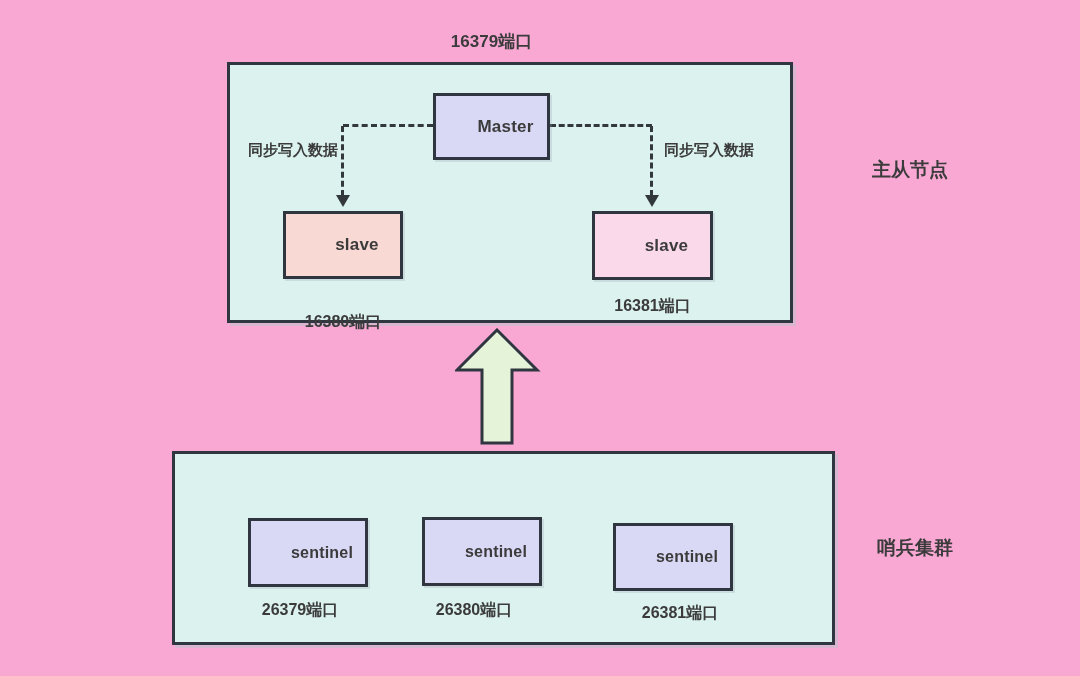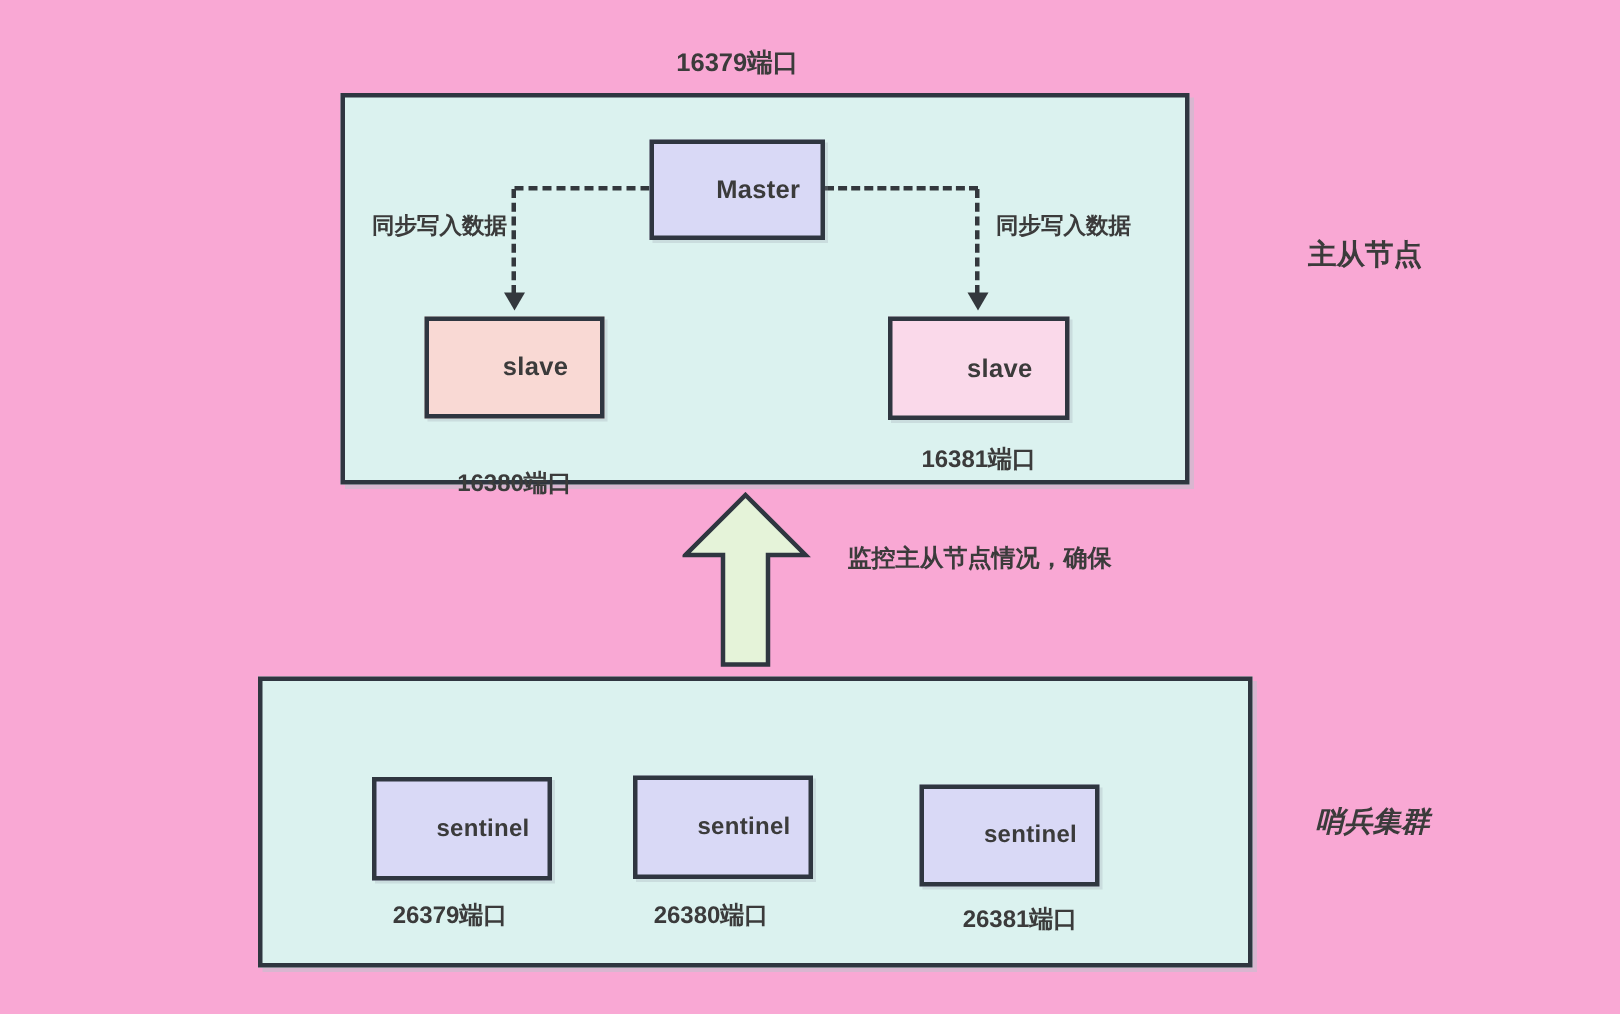--- a/index.html
+++ b/index.html
@@ -71,33 +71,33 @@
 
   <div class="lbl port-lbl" style="left:283px;top:296px;width:120px;margin-top:16px;">16380端口</div>
   <div class="lbl port-lbl" style="left:592px;top:296px;width:121px;">16381端口</div>
 
   <div class="lbl side-lbl" style="left:872px;top:157px;">主从节点</div>
 
   <svg class="big-arrow" style="left:455px;top:328px;" width="86" height="118" viewBox="0 0 86 118">
     <polygon points="42,2 82,42 57,42 57,115 27,115 27,42 2,42"></polygon>
   </svg>
 
-  <div class="lbl note-lbl" style="left:565px;top:362px;"><span>监控主从节点情况，确保</span><br></div>
+  <div class="lbl note-lbl" style="left:565px;top:362px;"><br></div>
 
   <div class="group-box" style="left:172px;top:451px;width:663px;height:194px;"></div>
 
   <div class="node node-lavender" style="left:248px;top:518px;width:120px;height:69px;font-size:16px;">
     <span>sentinel</span>
   </div>
   <div class="node node-lavender" style="left:422px;top:517px;width:120px;height:69px;font-size:16px;">
     <span>sentinel</span>
   </div>
   <div class="node node-lavender" style="left:613px;top:523px;width:120px;height:68px;font-size:16px;">
     <span>sentinel</span>
   </div>
 
   <div class="lbl port-lbl" style="left:240px;top:600px;width:120px;">26379端口</div>
   <div class="lbl port-lbl" style="left:414px;top:600px;width:120px;">26380端口</div>
   <div class="lbl port-lbl" style="left:620px;top:603px;width:120px;">26381端口</div>
 
-  <div class="lbl side-lbl" style="left:877px;top:535px;font-style:italic;">哨兵集群</div>
+  <div class="lbl side-lbl" style="left:877px;top:535px;">哨兵集群</div>
 
 </div>
 
 </body></html>

